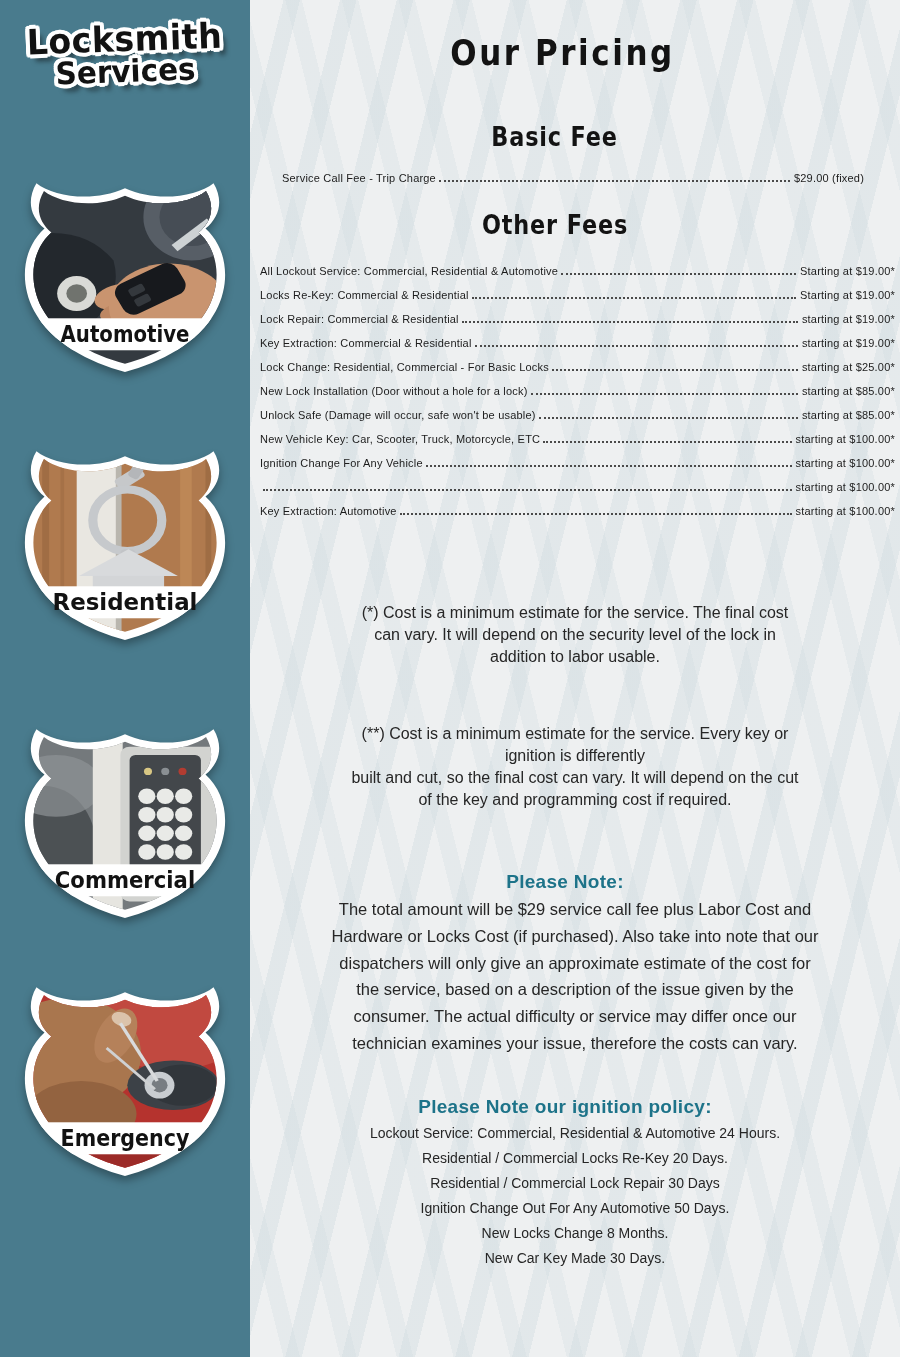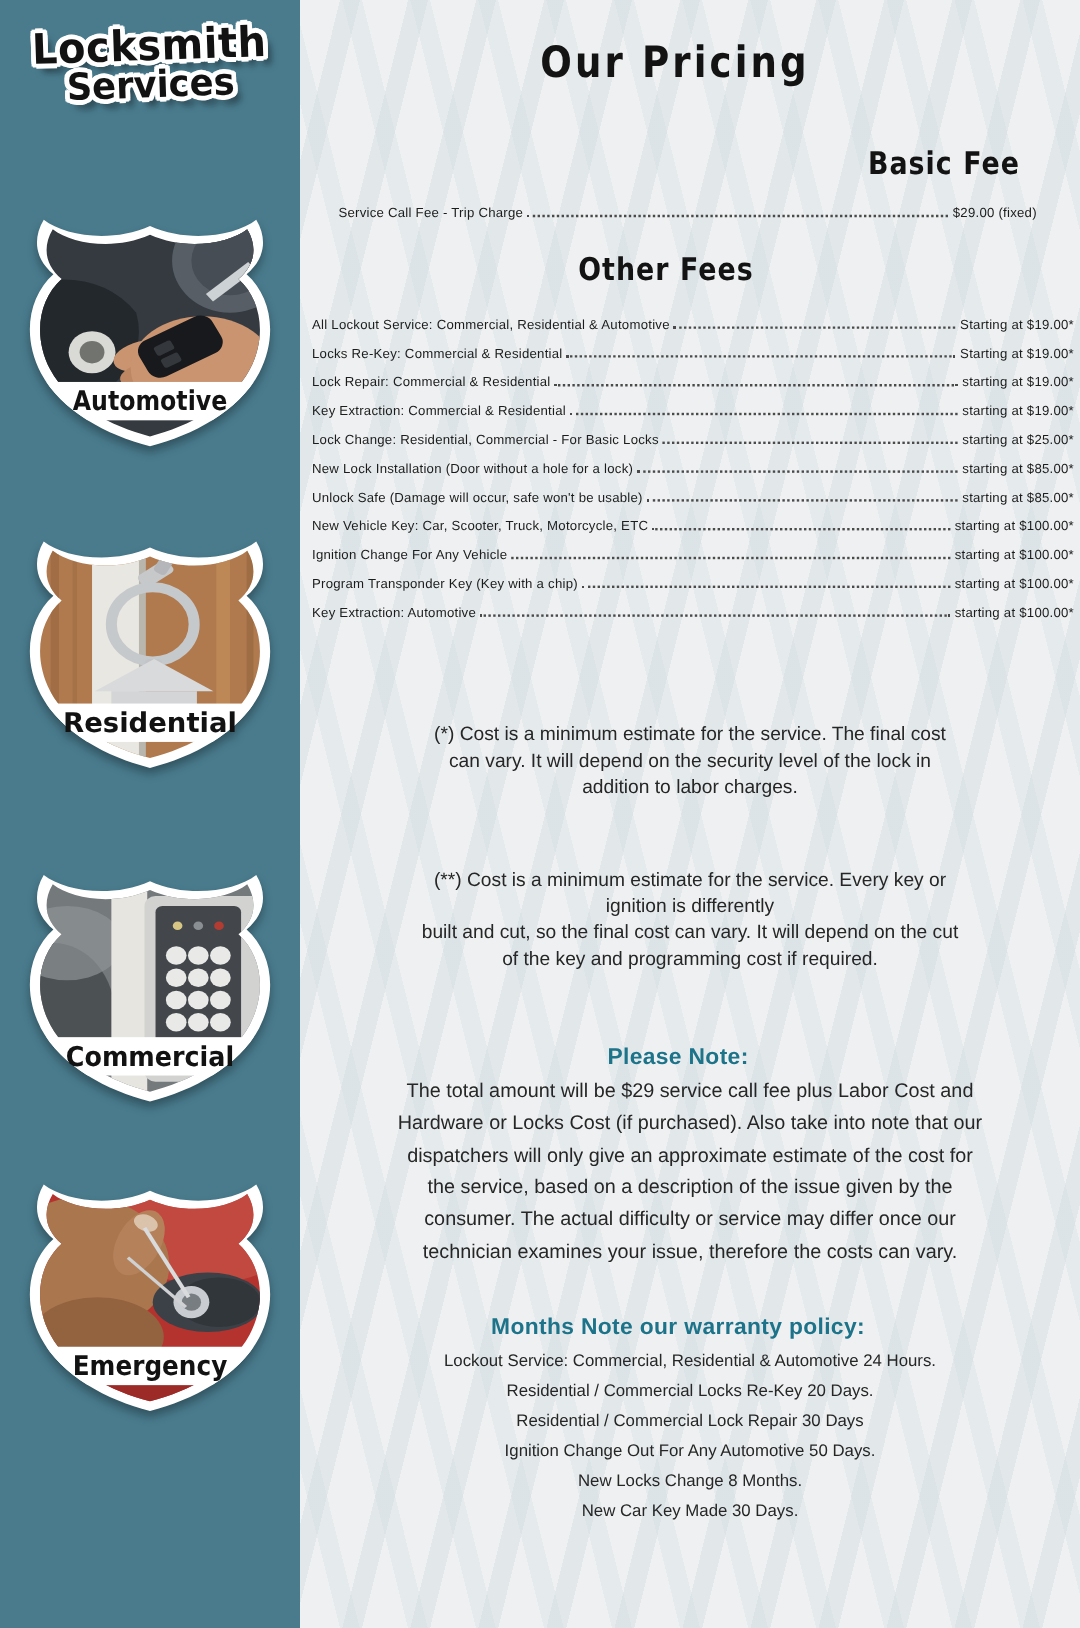--- a/index.html
+++ b/index.html
@@ -39,21 +39,21 @@
     font-family:"DejaVu Sans", sans-serif; font-weight:bold; font-size:22px; fill:#121212;
   }
   
   .main { position:absolute; left:250px; top:0; width:650px; height:1182px; }
   .display {
     font-family:"DejaVu Sans", sans-serif; font-weight:800; color:#131313;
   }
   .dscale { display:inline-block; transform:scaleX(.86); }
   .title-wrap   { position:absolute; top:31px;  left:0; right:24px; text-align:center; }
   .title-wrap .display { font-size:36px; letter-spacing:3px; line-height:44px; }
-  .basic-h      { position:absolute; top:119px; left:0; right:40px; text-align:right; }
+  .basic-h      { position:absolute; top:119px; left:0; right:40px; text-align:center; }
   .basic-h .display, .other-h .display { font-size:26px; letter-spacing:1px; line-height:36px; }
   .other-h      { position:absolute; top:207px; left:0; right:40px; text-align:center; }
   .basic-row    { position:absolute; top:172px; left:32px; right:36px; }
   .fee-list     { position:absolute; top:265px; left:10px; right:5px; }
   .fee-row {
     display:flex; align-items:baseline; height:24px;
     font-size:11px; color:#1c1c1c; letter-spacing:0.2px;
   }
   .fee-row .lbl { white-space:nowrap; }
   .fee-row .dots { flex:1 1 auto; border-bottom:2px dotted #4a4a4a; margin:0 4px 3px 3px; min-width:8px; }
@@ -280,48 +280,47 @@
         <span class="lbl">New Vehicle Key: Car, Scooter, Truck, Motorcycle, ETC</span>
           <span class="dots"></span>
           <span class="prc">starting at $100.00*</span>
       </div>
       <div class="fee-row">
         <span class="lbl">Ignition Change For Any Vehicle</span>
           <span class="dots"></span>
           <span class="prc">starting at $100.00*</span>
       </div>
       <div class="fee-row">
-        <span class="lbl">Program Transponder Key (Key with a chip)</span>
           <span class="dots"></span>
           <span class="prc">starting at $100.00*</span>
       </div>
       <div class="fee-row">
         <span class="lbl">Key Extraction: Automotive</span>
           <span class="dots"></span>
           <span class="prc">starting at $100.00*</span>
       </div>
     </div>
 
     <div class="disc1 prewrap">(*) Cost is a minimum estimate for the service. The final cost
 can vary. It will depend on the security level of the lock in
-addition to labor charges.</div>
+addition to labor usable.</div>
     <div class="disc2 prewrap">(**) Cost is a minimum estimate for the service. Every key or
 ignition is differently
 built and cut, so the final cost can vary. It will depend on the cut
 of the key and programming cost if required.</div>
 
     <div class="note-h">Please Note:</div>
     <div class="note-body prewrap">The total amount will be $29 service call fee plus Labor Cost and
 Hardware or Locks Cost (if purchased). Also take into note that our
 dispatchers will only give an approximate estimate of the cost for
 the service, based on a description of the issue given by the
 consumer. The actual difficulty or service may differ once our
 technician examines your issue, therefore the costs can vary.</div>
 
-    <div class="warr-h">Months Note our warranty policy:</div>
+    <div class="warr-h">Please Note our ignition policy:</div>
     <div class="warr-lines">
       <div>Lockout Service: Commercial, Residential &amp; Automotive 24 Hours.</div>
       <div>Residential / Commercial Locks Re-Key 20 Days.</div>
       <div>Residential / Commercial Lock Repair 30 Days</div>
       <div>Ignition Change Out For Any Automotive 50 Days.</div>
       <div>New Locks Change 8 Months.</div>
       <div>New Car Key Made 30 Days.</div>
     </div>
 
   </div>

